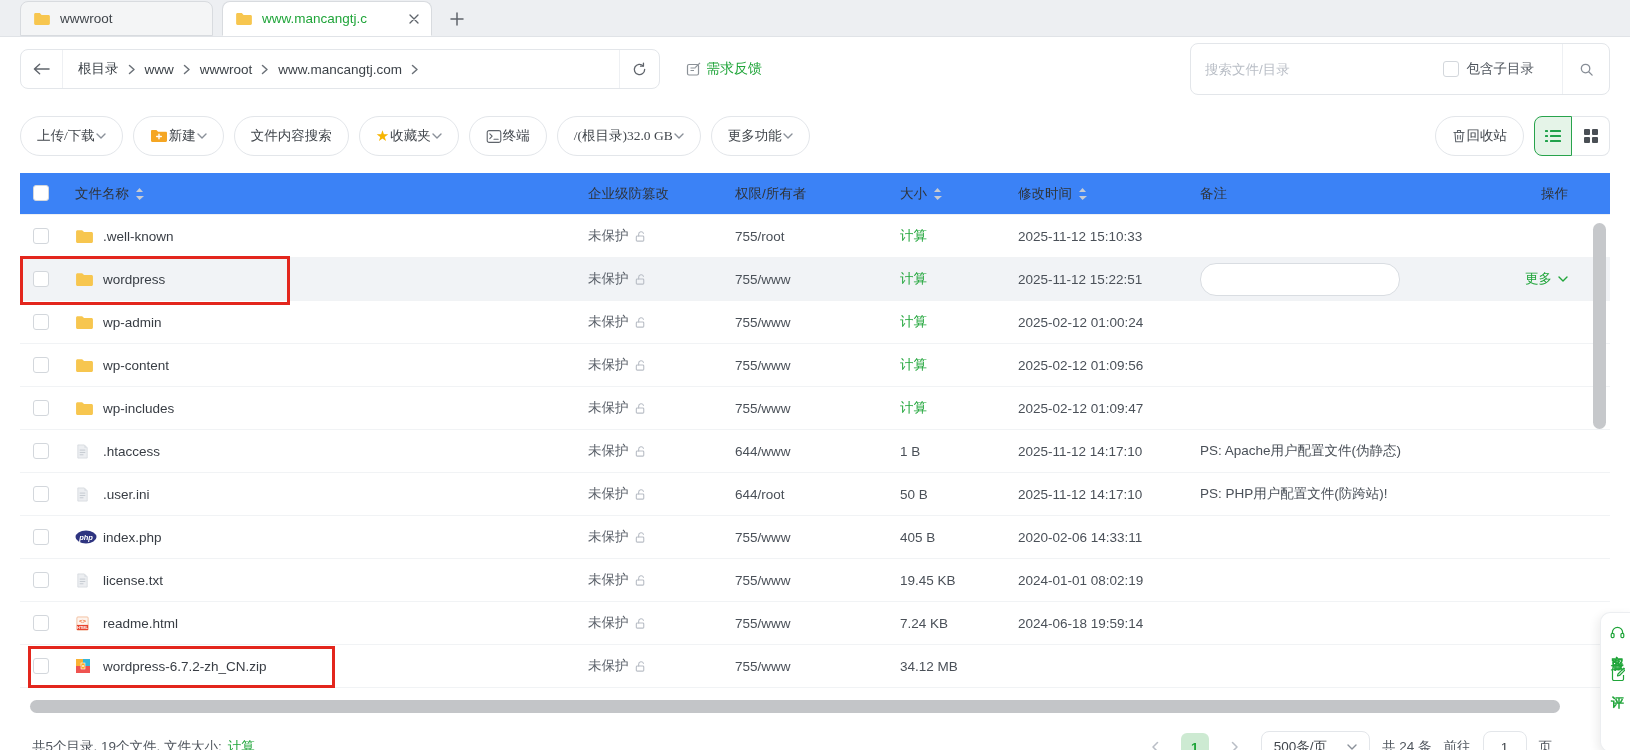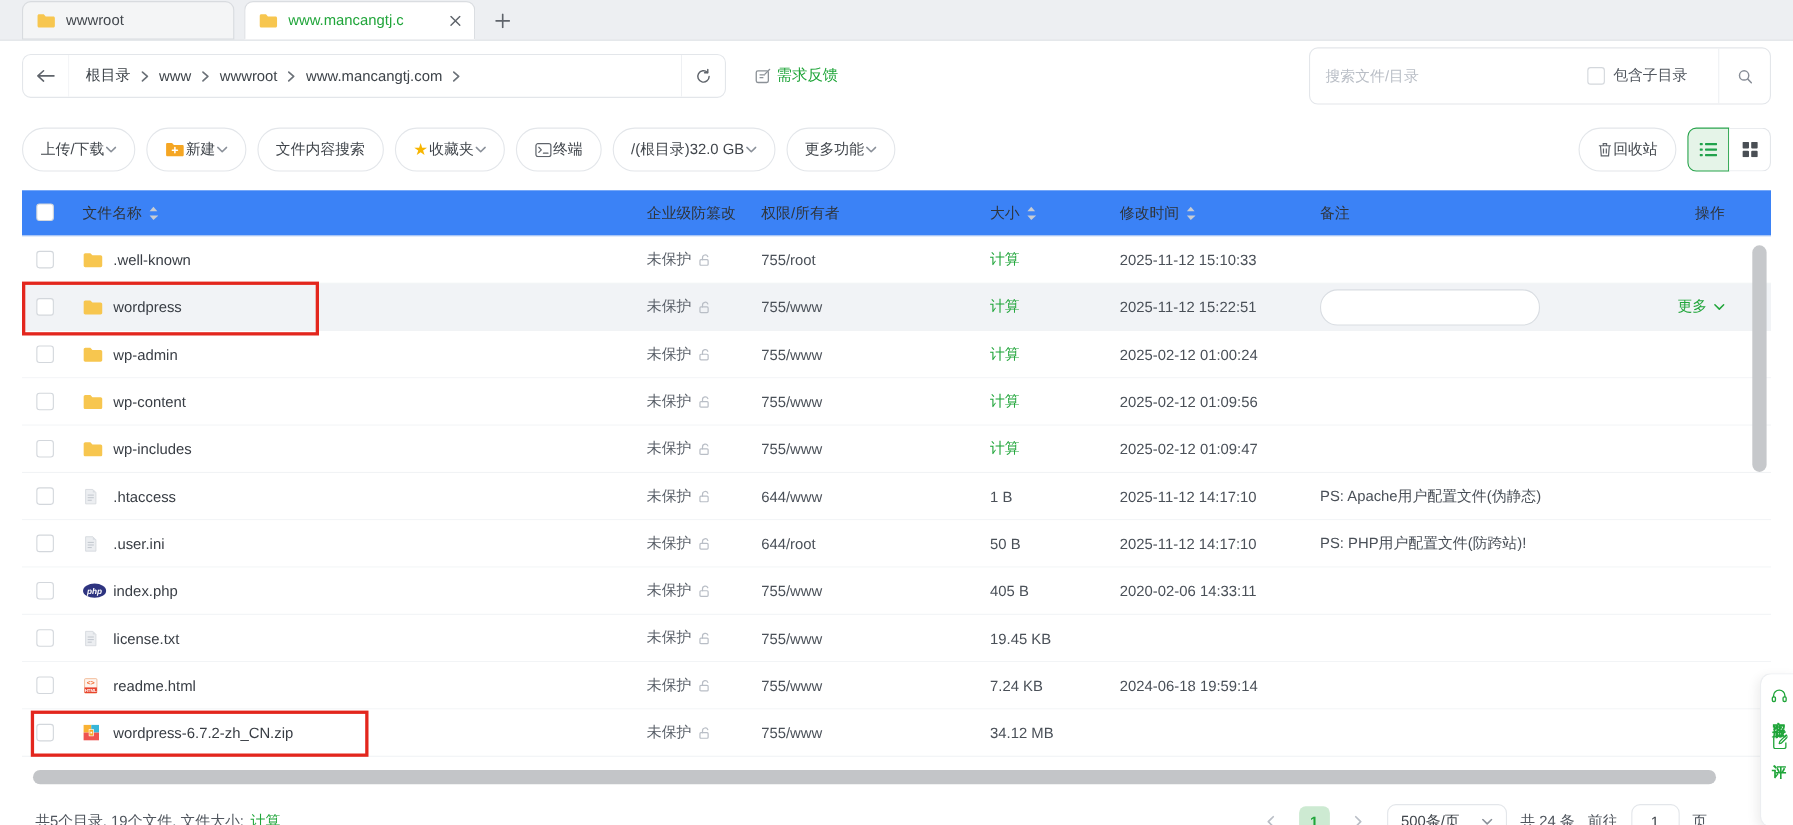--- a/index.html
+++ b/index.html
@@ -34,37 +34,37 @@
     display:flex;align-items:center;padding-left:14px;background:#fff;}
   .search-input{border:none;outline:none;flex:1;font-size:13.5px;color:#333;background:transparent;}
   .search-input::placeholder{color:#b9bec6;}
   .cb{width:16px;height:16px;border:1px solid #d3d7dc;border-radius:3px;background:#fff;display:inline-block;flex:none;cursor:pointer;}
   .cb-label{font-size:13.5px;color:#50565e;margin:0 28px 0 8px;white-space:nowrap;}
   .search-divider{width:1px;height:100%;background:#eef0f3;}
   .search-btn{width:46px;height:100%;border:none;background:none;display:flex;align-items:center;justify-content:center;cursor:pointer;}
   
   .toolbar{position:absolute;top:115px;left:20px;right:20px;height:42px;display:flex;align-items:center;gap:10px;}
   .tbtn{height:40px;padding:0 16px;border:1px solid #e3e6ea;border-radius:20px;background:#fff;
-    display:flex;align-items:center;gap:1px;font-size:13.5px;color:#41464c;cursor:pointer;font-family:Liberation Sans, sans-serif;white-space:nowrap;}
+    display:flex;align-items:center;gap:1px;font-size:13.5px;color:#41464c;cursor:pointer;font-family:Liberation Serif, serif;white-space:nowrap;}
   .caret{display:flex;color:#8a9099;}
   .star{color:#f7b500;font-size:15px;line-height:1;}
   .spacer{flex:1;}
   .vt{display:flex;}
   .vt button{width:38px;height:40px;display:flex;align-items:center;justify-content:center;
     border:1px solid #e3e6ea;background:#fff;cursor:pointer;}
   .vt button:first-child{border-radius:8px 0 0 8px;}
   .vt button:last-child{border-radius:0 8px 8px 0;border-left:none;}
   .vt button.active{background:#e5f4e8;border:1px solid #28a34c;}
   
   .thead{position:absolute;top:173px;left:20px;width:1590px;height:42px;background:#3b82f6;
     font-size:13.5px;color:#2f343a;border-bottom:1px solid #eef0f3;}
   .col{position:absolute;top:0;height:100%;display:flex;align-items:center;gap:6px;}
   .col-name{left:55px;}
   .col-tamper{left:568px;}
-  .col-perm{left:672px;}
+  .col-perm{left:715px;}
   .col-size{left:880px;}
   .col-mtime{left:998px;}
   .col-note{left:1180px;}
   .col-action{right:42px;justify-content:flex-end;}
   .thead .cb{position:absolute;left:13px;top:12px;}
   .sort{display:flex;}
   .tbody{position:absolute;top:215px;left:20px;width:1590px;}
   .trow{position:relative;height:43px;border-bottom:1px solid #f1f3f5;font-size:13.5px;color:#4a5058;background:#fff;}
   .trow.hl{background:#f1f3f6;}
   .trow .cb{position:absolute;left:13px;top:13px;}
@@ -549,20 +549,21 @@
         <span>未保护</span>
         <span style="display:flex;">
             <svg viewBox="0 0 14 14" width="13" height="13">
               <rect x="2.5" y="6.5" width="8" height="5.5" rx="1" fill="none" stroke="#b9bec6" stroke-width="1.2"></rect>
               <path d="M5 6.5V4.6a2.7 2.7 0 0 1 5.2-1" fill="none" stroke="#b9bec6" stroke-width="1.2" stroke-linecap="round"></path>
             </svg>
           </span>
       </div>
       <div class="col col-perm">755/www</div>
       <div class="col col-size">19.45 KB</div>
+      <div class="col col-mtime">2024-01-01 08:02:19</div>
       <div class="col col-note"></div>
       <div class="col col-action"></div>
     </div>
       <div class="trow">
       <span class="cb"></span>
       <span class="ficon">
           <svg viewBox="0 0 16 16" width="15" height="15">
             <rect x="2" y="1" width="12" height="14" rx="1" fill="#fdf4ee" stroke="#f0b28a" stroke-width=".8"></rect>
             <text x="8" y="7.2" font-size="6.5" font-weight="bold" fill="#f26a2c" text-anchor="middle" font-family="Liberation Sans,sans-serif">&lt;&gt;</text>
             <rect x="2" y="9.5" width="12" height="5.5" fill="#e8442e"></rect>

